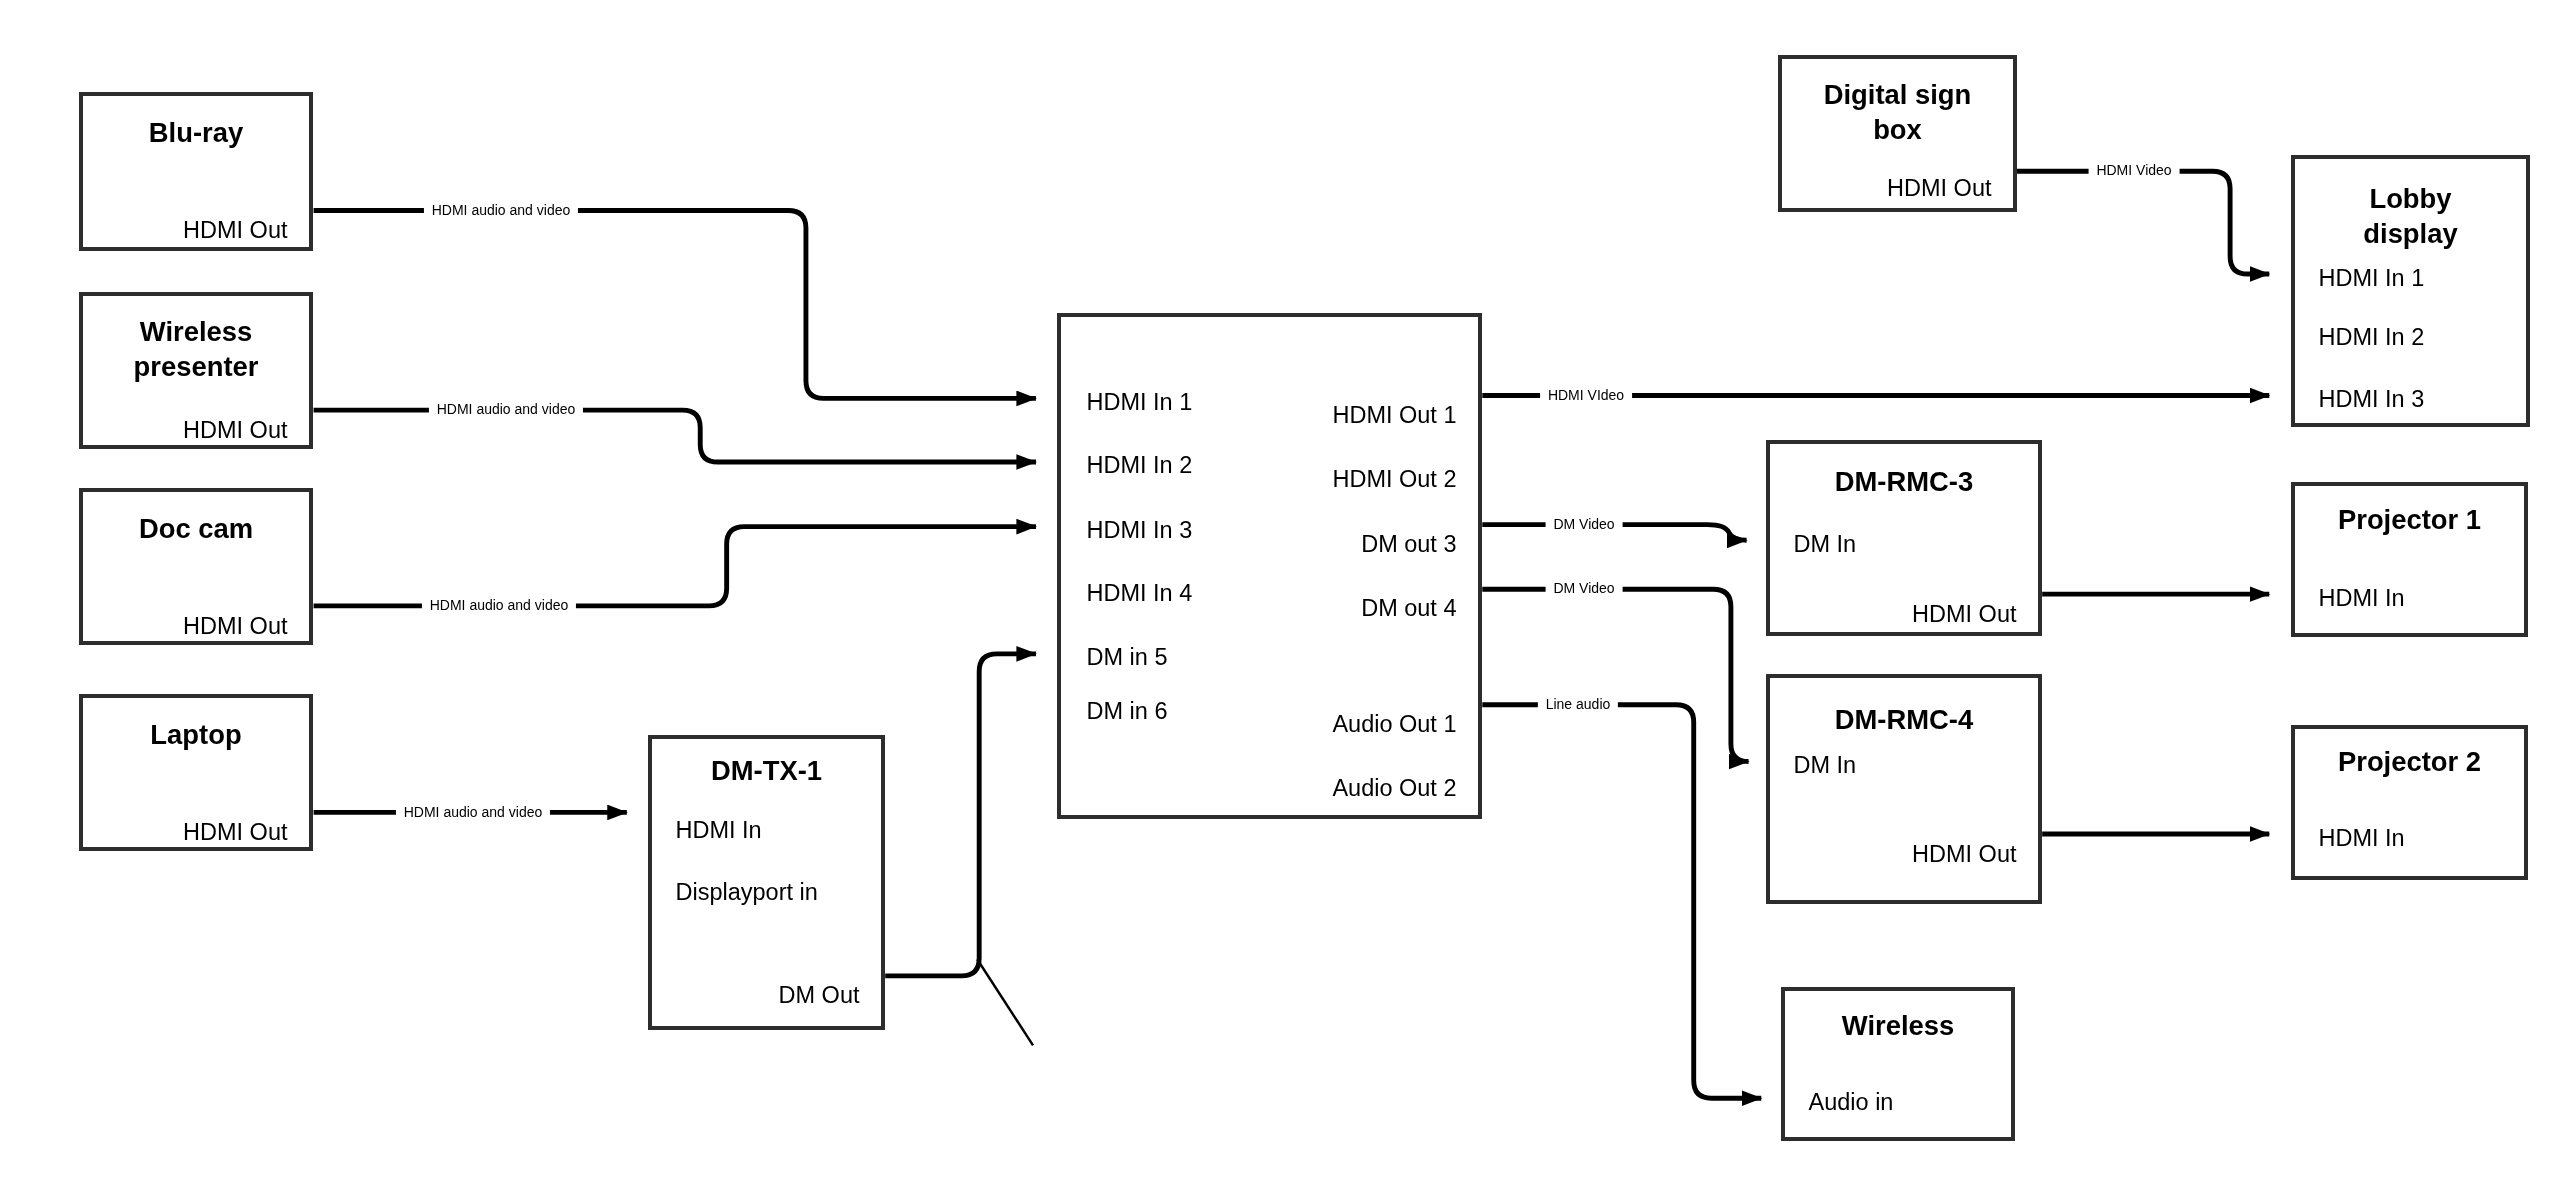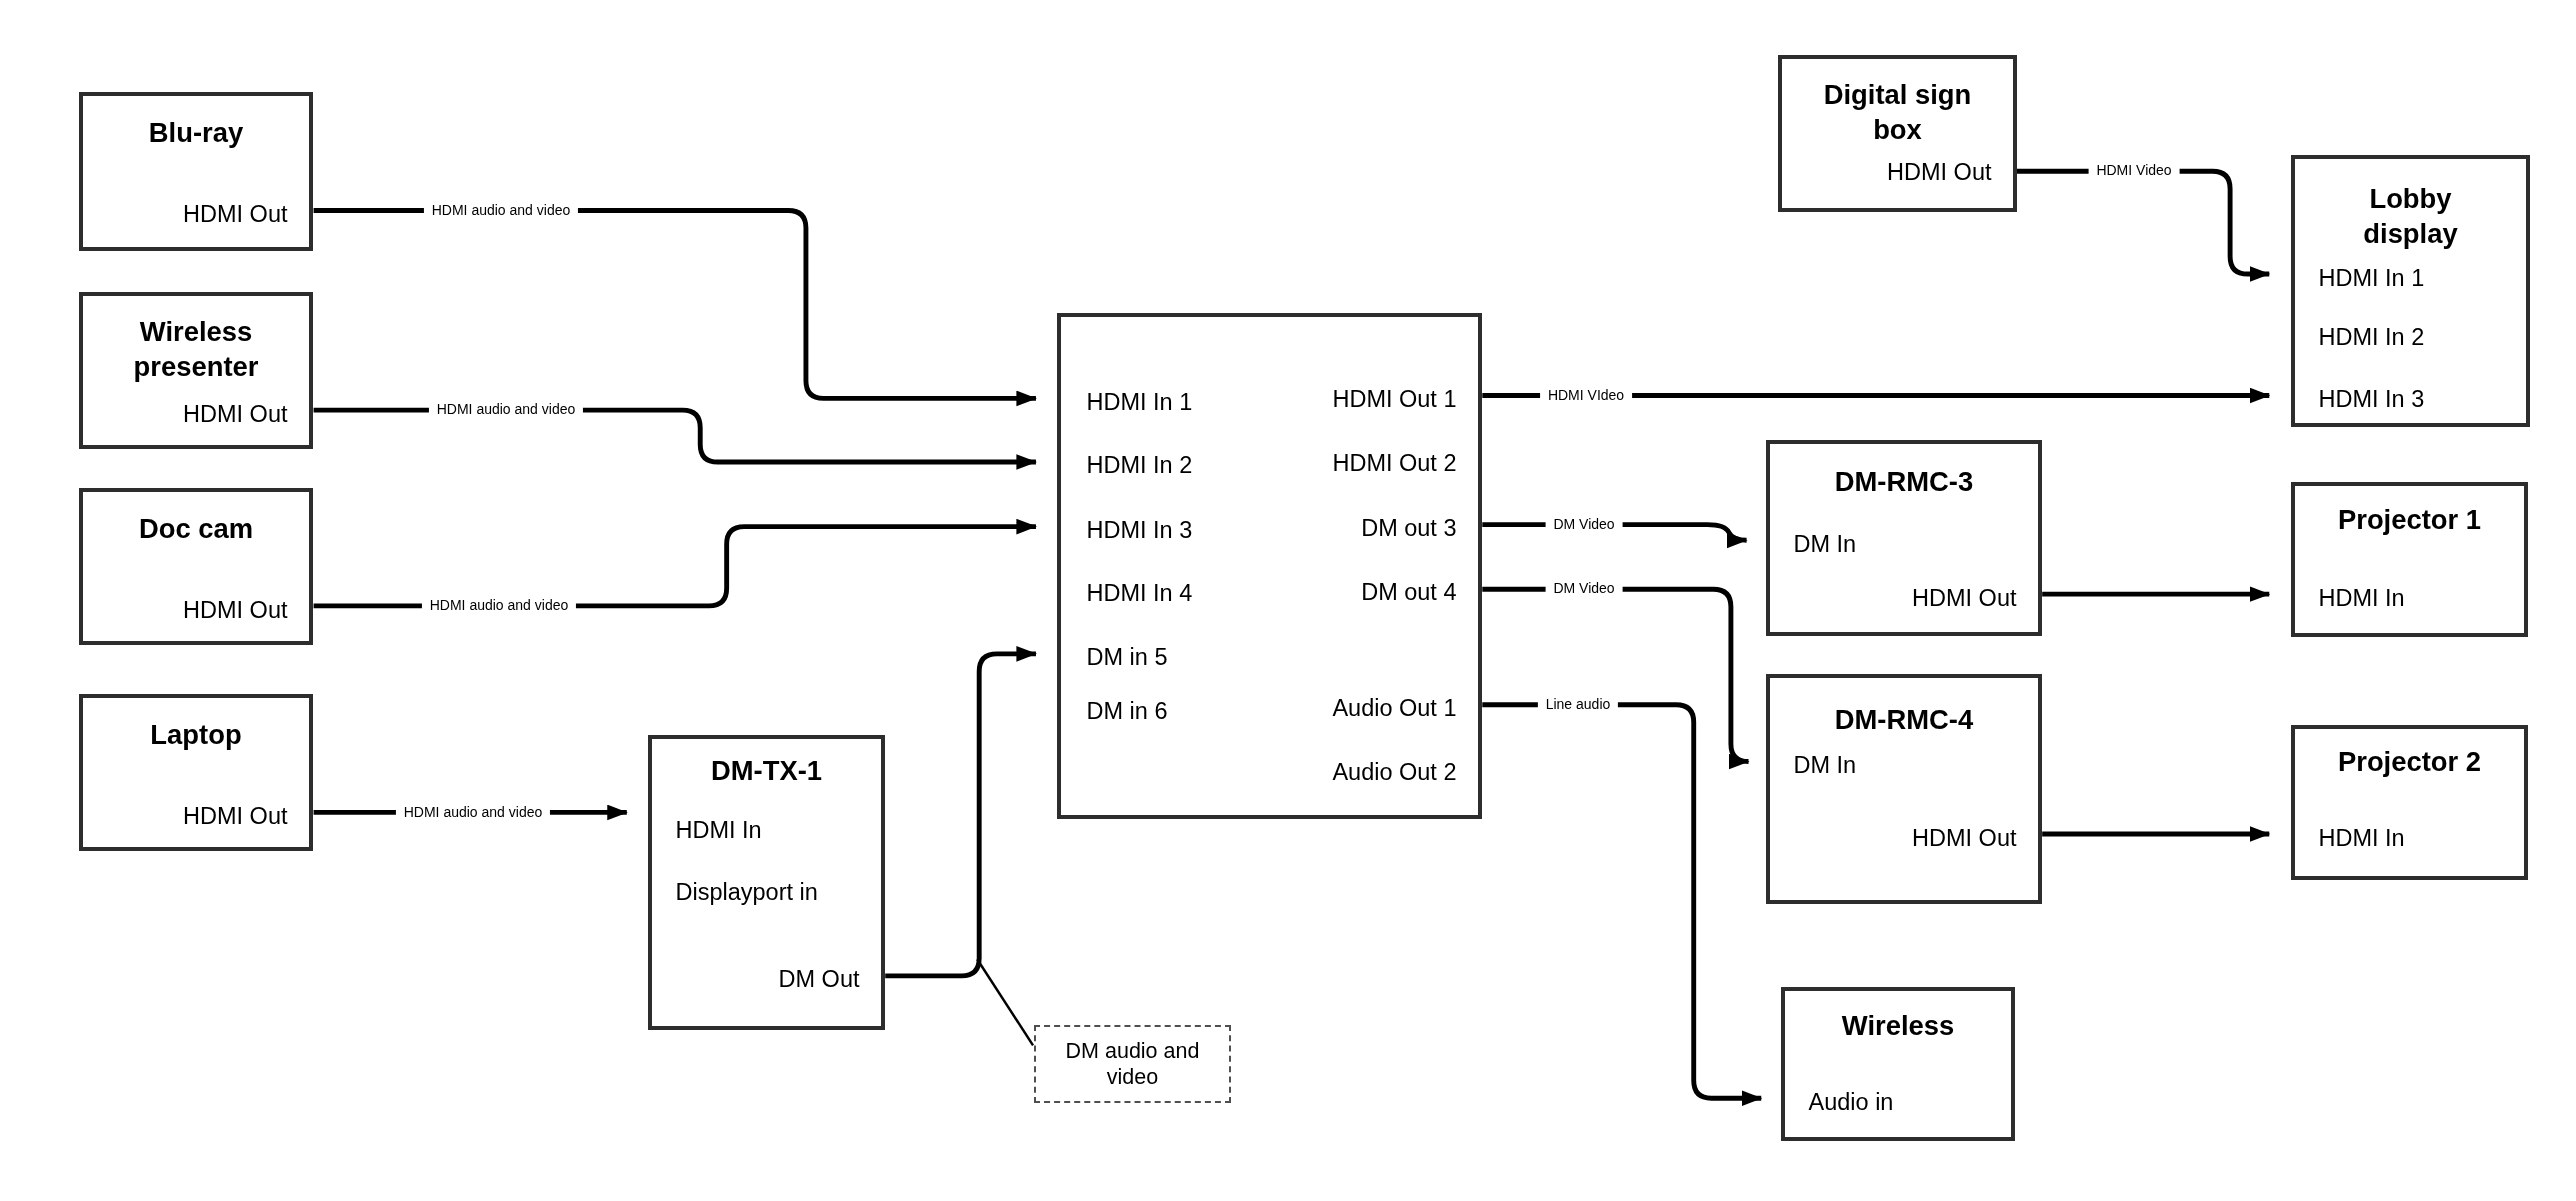--- a/index.html
+++ b/index.html
@@ -35,21 +35,21 @@
     white-space: nowrap;
   }
   .port {
     position: absolute;
     height: 31px;
     line-height: 31px;
     font-size: 23.5px;
     white-space: nowrap;
   }
   .port.p-left  { left: 0;  padding-left: 23.5px;  text-align: left; }
-  .port.p-right { right: 0; padding-right: 21.5px; text-align: center; }
+  .port.p-right { right: 0; padding-right: 21.5px; text-align: center; margin-top: 16px; }
   .dm8x8 .port.p-left  { padding-left: 25.5px; }
   .dm8x8 .port.p-right { padding-right: 21.5px; }
   .link-label {
     position: absolute;
     transform: translate(-50%, -50%);
     background: var(--background);
     padding: 0 7.8px;
     font-size: 14px;
     line-height: 27.4px;
     white-space: nowrap;
@@ -183,18 +183,15 @@
   <div class="link-label" style="left:501px;top:211px">HDMI audio and video</div>
   <div class="link-label" style="left:506px;top:410px">HDMI audio and video</div>
   <div class="link-label" style="left:499px;top:606px">HDMI audio and video</div>
   <div class="link-label" style="left:473px;top:813px">HDMI audio and video</div>
   <div class="link-label" style="left:1586px;top:396px">HDMI VIdeo</div>
   <div class="link-label" style="left:1584px;top:525px">DM Video</div>
   <div class="link-label" style="left:1584px;top:589px">DM Video</div>
   <div class="link-label" style="left:1578px;top:705px">Line audio</div>
   <div class="link-label" style="left:2134px;top:171px">HDMI Video</div>
 
-  <div class="note">
-    <div class="note-text">DM audio and video</div>
-  </div>
 
 </div>
 
 
 </body></html>

